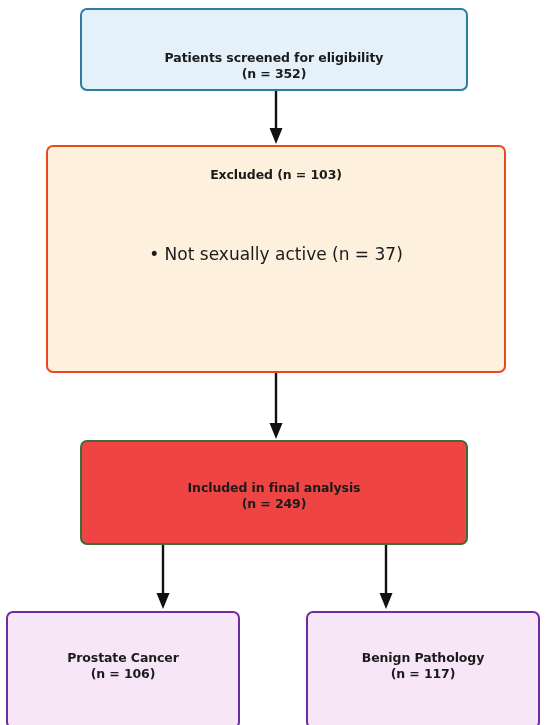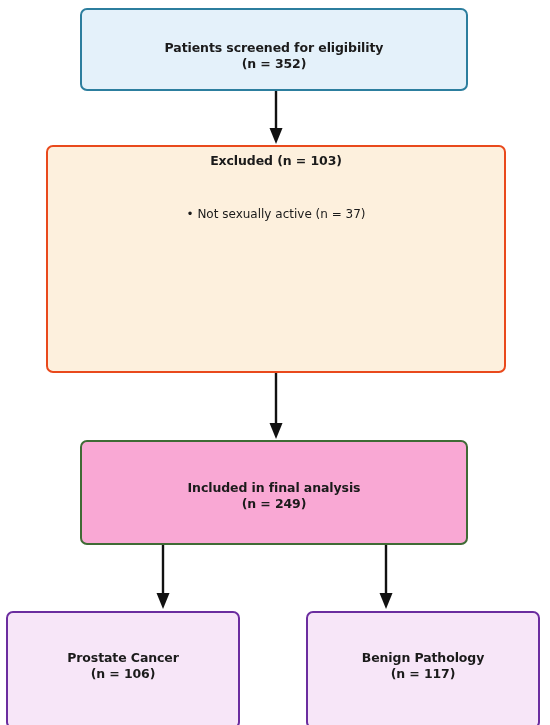--- a/index.html
+++ b/index.html
@@ -45,54 +45,55 @@
 
   
   #node-screened {
     left: 80px;
     top: 8px;
     width: 388px;
     height: 83px;
     background: #e4f1fa;
     border-color: #2c7e9e;
     justify-content: flex-start;
-    padding-top: 30px;
+    padding-top: 40px;
   }
 
   
   #node-excluded {
     left: 46px;
     top: 145px;
     width: 460px;
     height: 228px;
     background: #fdf0dd;
     border-color: #e9491c;
     justify-content: flex-start;
-    padding-top: 6px;
+    padding-top: 20px;
+    gap: 32px;
   }
 
   #excluded-reasons {
-    margin-top: 38px;
-    font-size: 12px;
+    margin-top: 28px;
+    font-size: 17px;
     color: #1b1b1b;
     line-height: 1.33;
     text-align: center;
     width: 100%;
   }
   #excluded-reasons .reason {
     white-space: pre-line;
   }
 
   
   #node-included {
     left: 80px;
     top: 440px;
     width: 388px;
     height: 105px;
-    background: #f9a8d4;
+    background: #ef4444;
     border-color: #3f6b35;
     justify-content: flex-start;
     padding-top: 38px;
   }
 
   
   .node-outcome {
     top: 611px;
     width: 234px;
     height: 118px;

